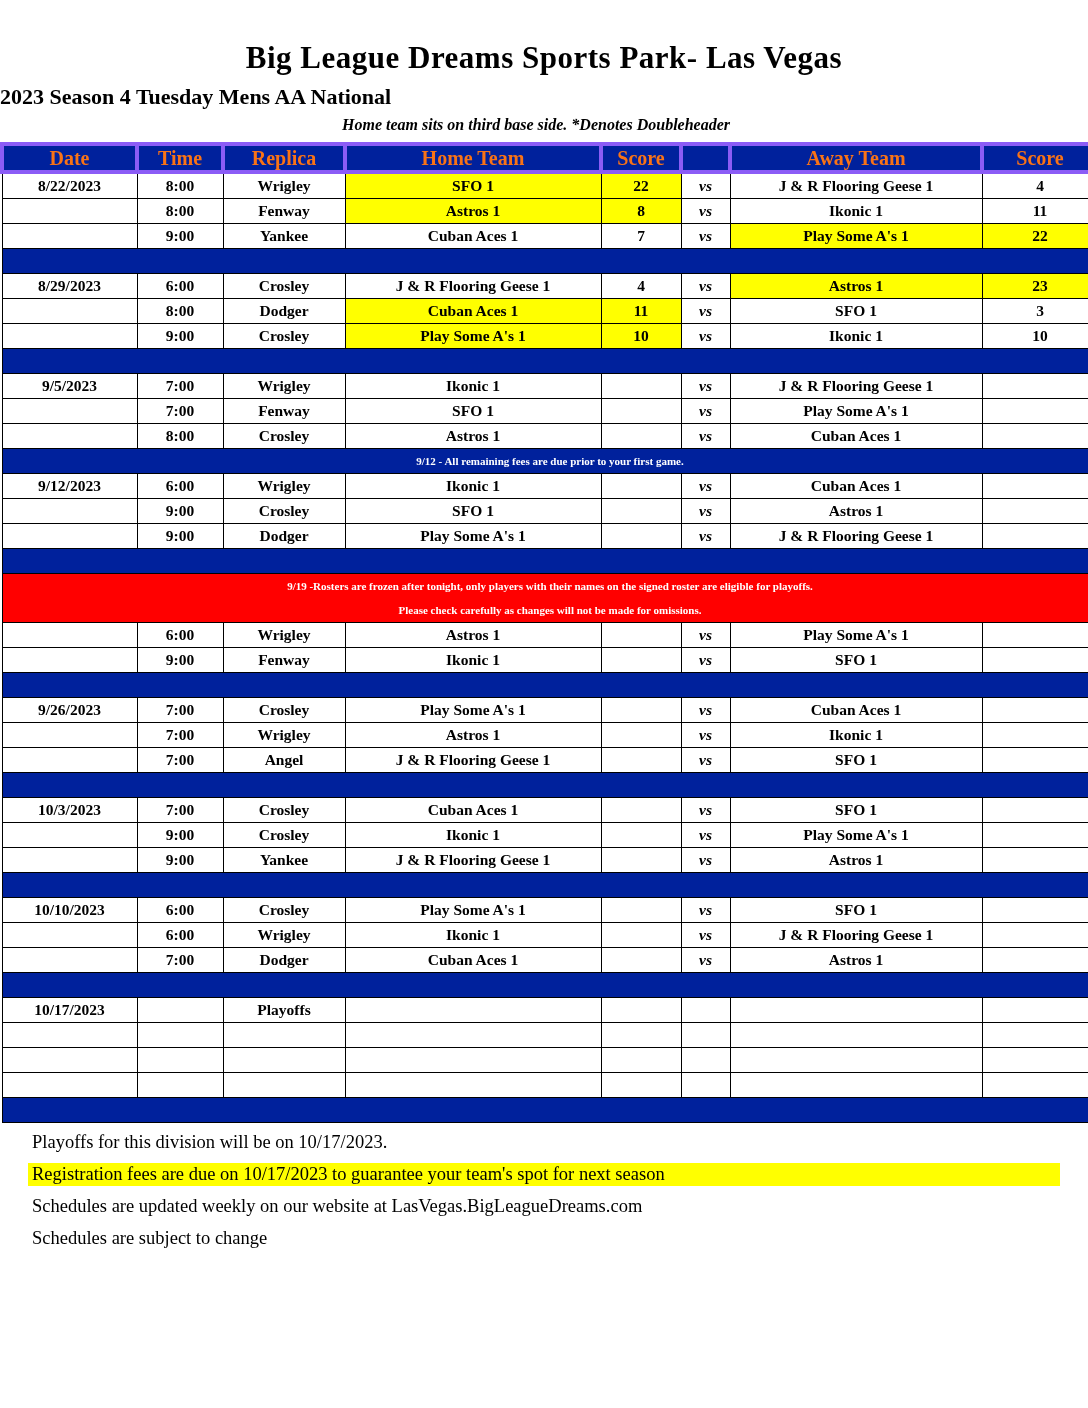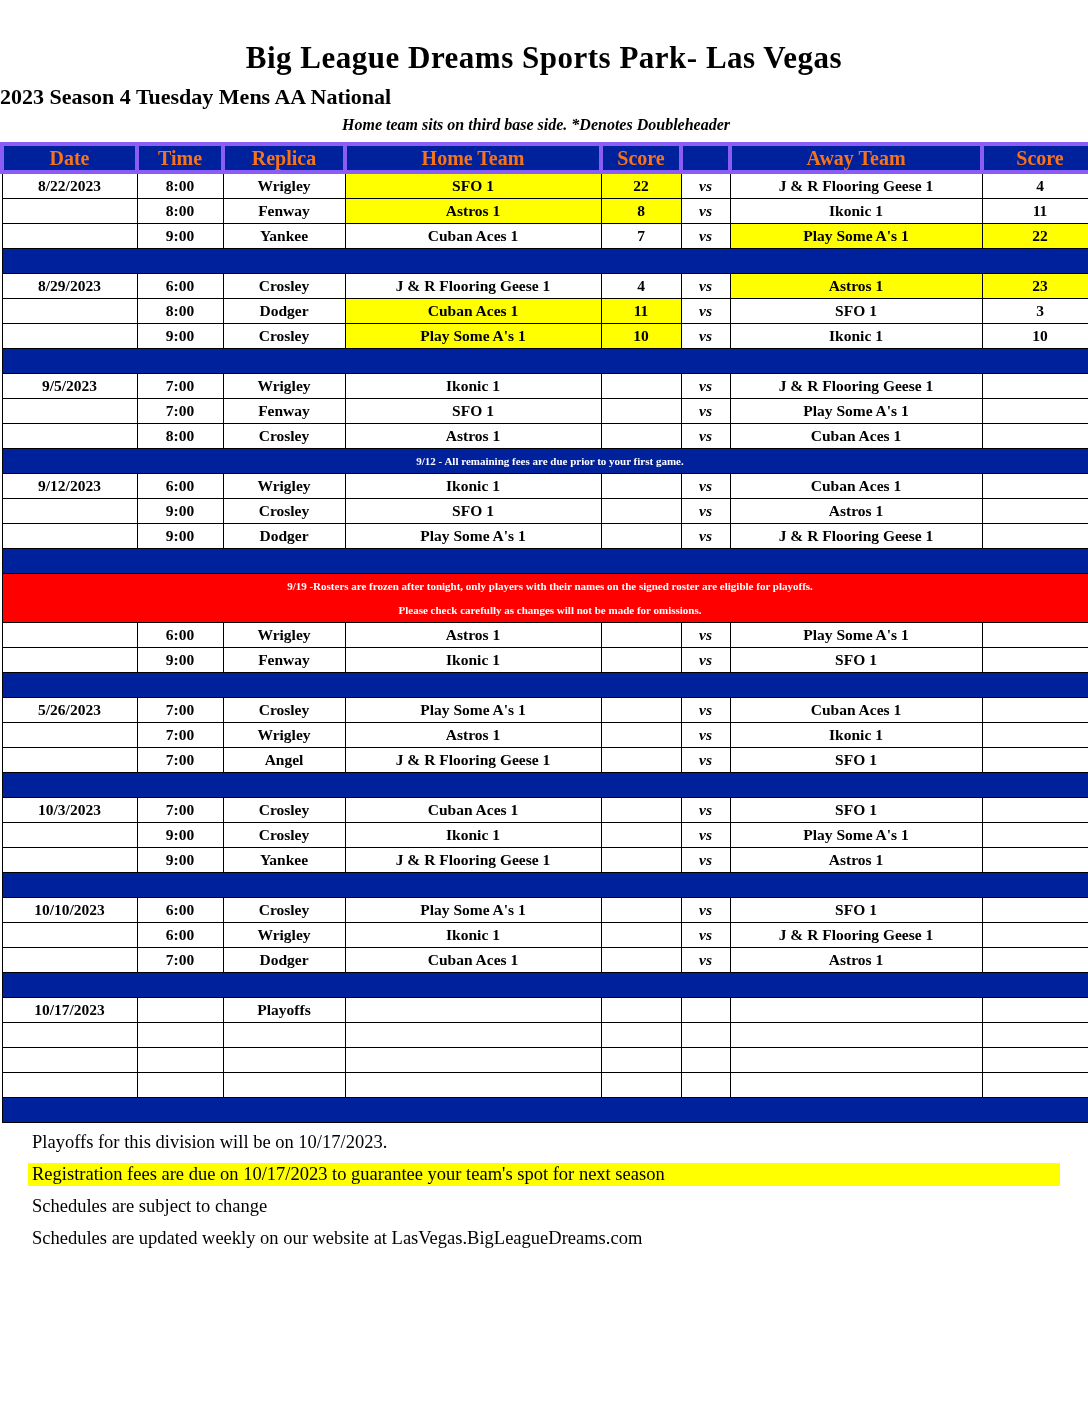--- a/index.html
+++ b/index.html
@@ -233,21 +233,21 @@
           <td class="c3">Ikonic 1</td>
           <td class="c4"></td>
           <td class="c5 vs">vs</td>
           <td class="c6">SFO 1</td>
           <td class="c7"></td>
         </tr>
         <tr class="sep">
           <td colspan="8"></td>
         </tr>
         <tr>
-          <td class="c0">5/26/2023</td>
+          <td class="c0">9/26/2023</td>
           <td class="c1">7:00</td>
           <td class="c2">Crosley</td>
           <td class="c3">Play Some A's 1</td>
           <td class="c4"></td>
           <td class="c5 vs">vs</td>
           <td class="c6">Cuban Aces 1</td>
           <td class="c7"></td>
         </tr>
         <tr>
           <td class="c0"></td>
@@ -380,17 +380,17 @@
         </tr>
         <tr class="sep">
           <td colspan="8"></td>
         </tr>
       </tbody>
   </table>
 
   <div class="footer">
     <div class="line">Playoffs for this division will be on 10/17/2023.</div>
     <div class="line yellow">Registration fees are due on 10/17/2023 to guarantee your team's spot for next season</div>
+    <div class="line">Schedules are updated weekly on our website at LasVegas.BigLeagueDreams.com</div>
     <div class="line">Schedules are subject to change</div>
-    <div class="line">Schedules are updated weekly on our website at LasVegas.BigLeagueDreams.com</div>
   </div>
 
 </div>
 
 </body></html>

